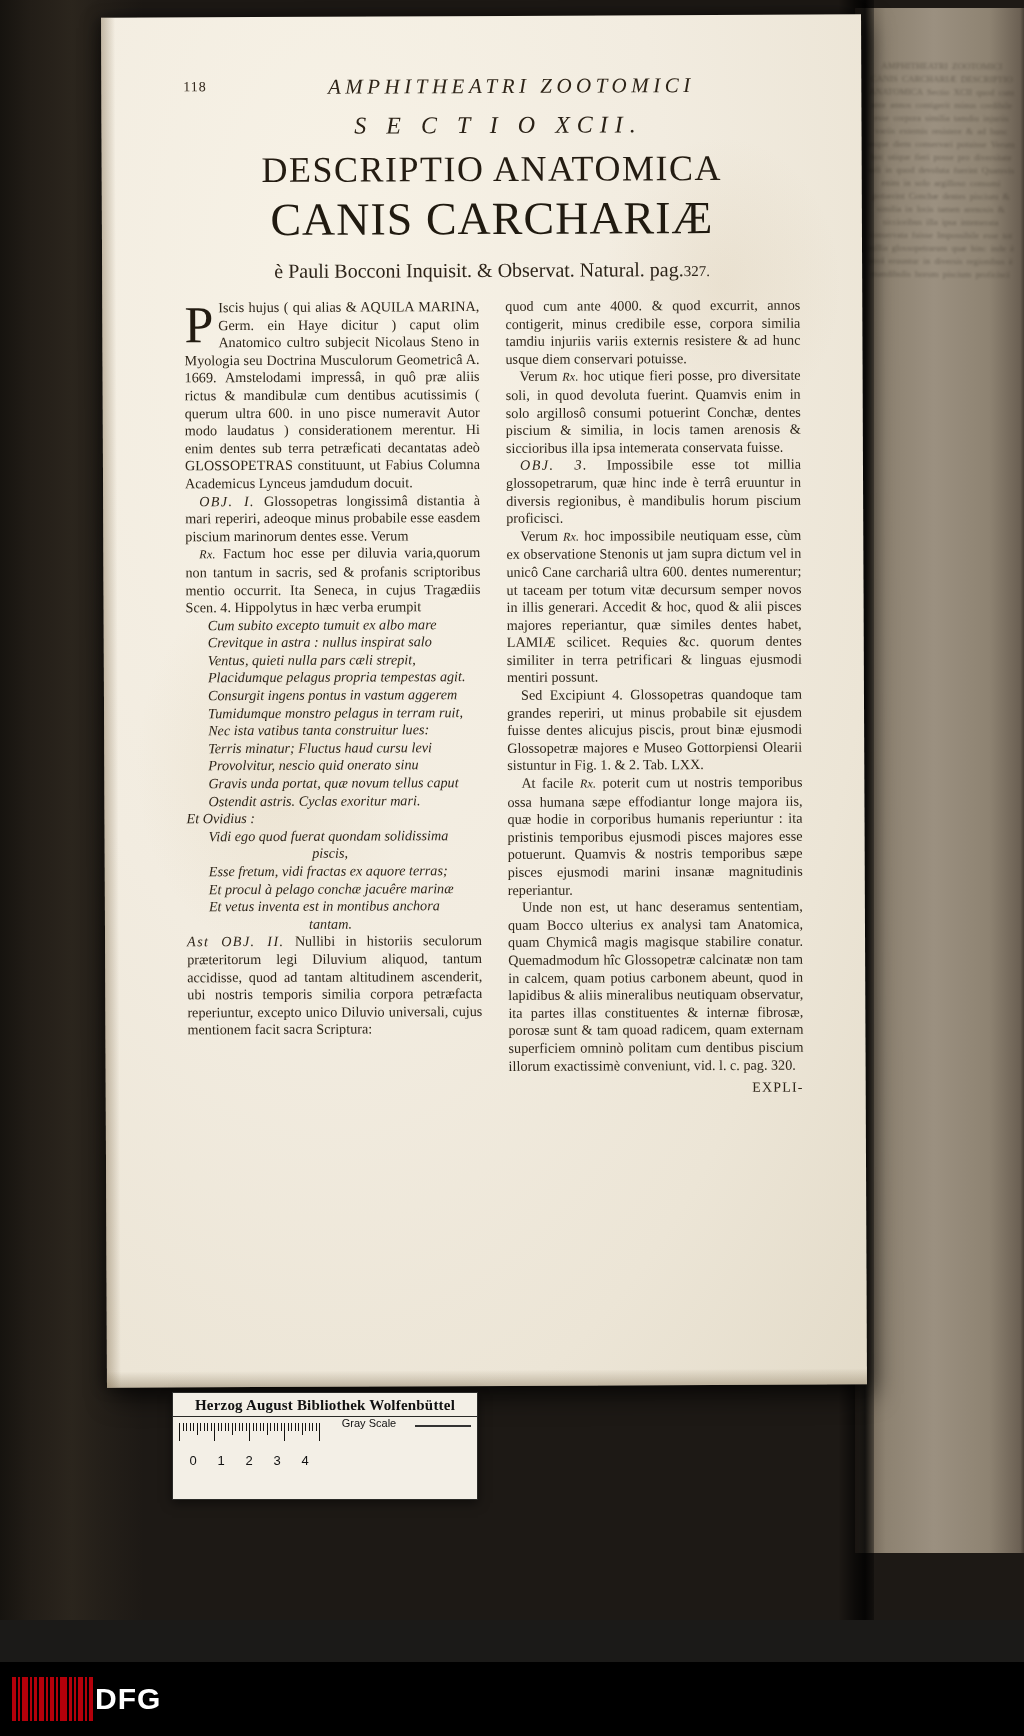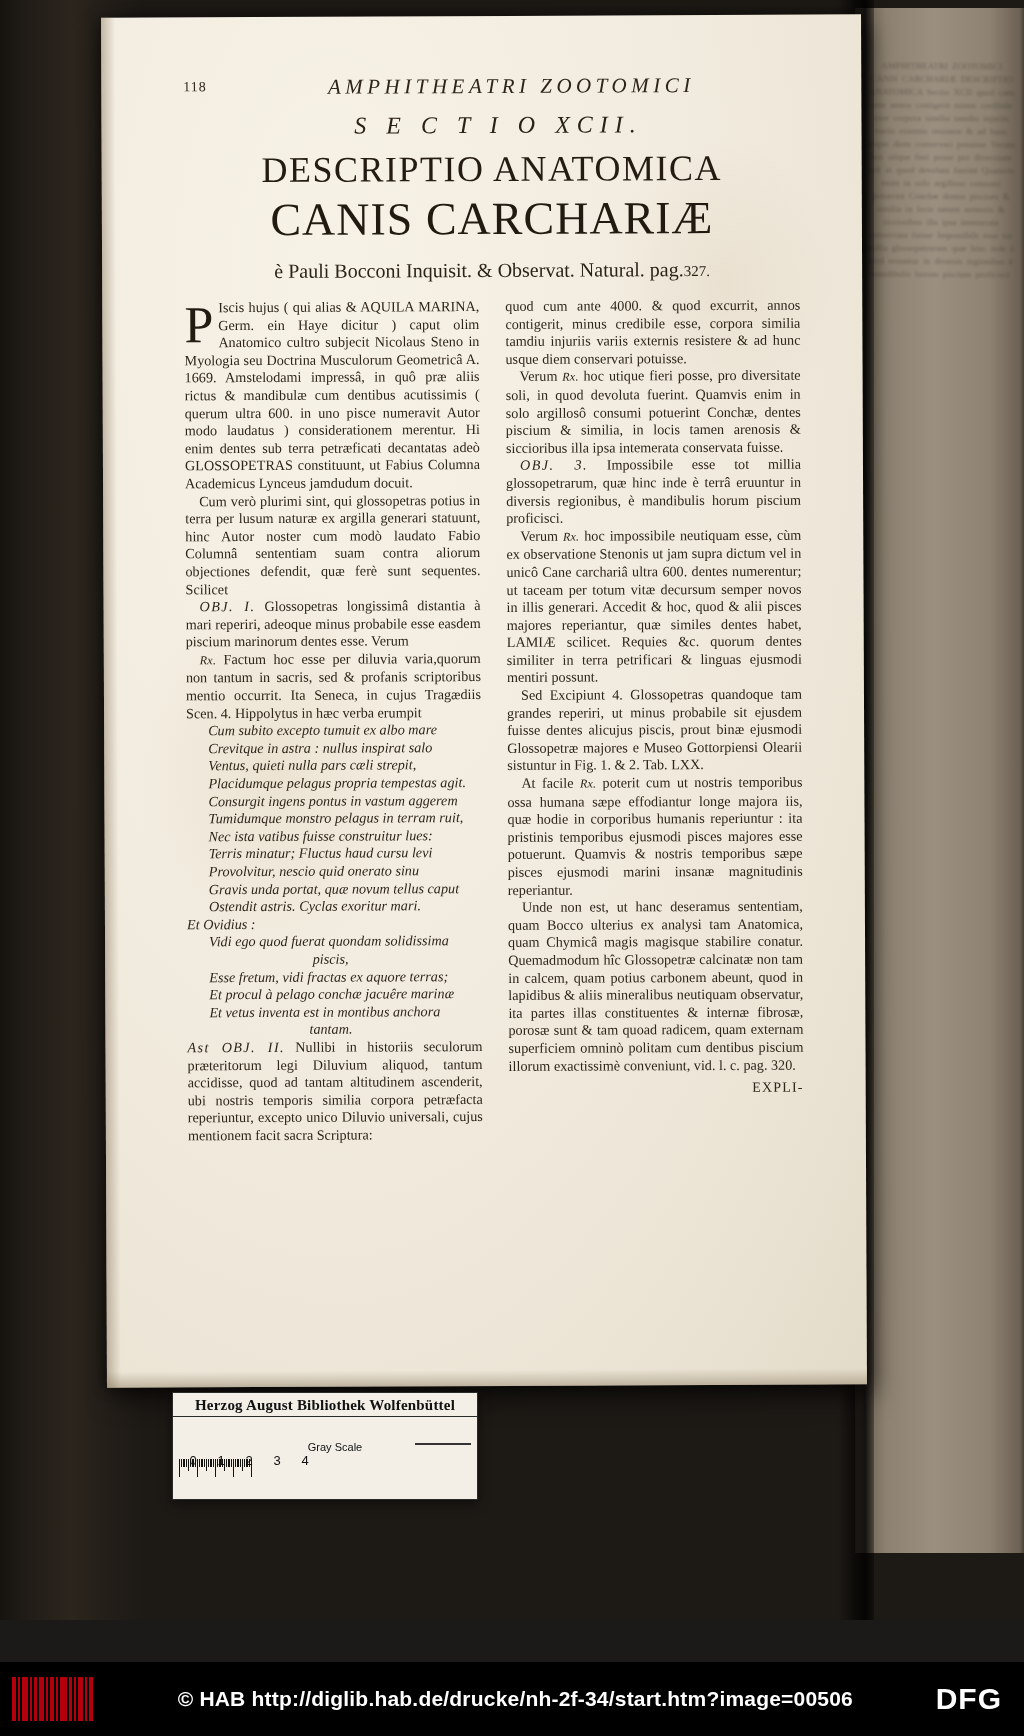--- a/index.html
+++ b/index.html
@@ -141,21 +141,21 @@
     position:absolute; left:172px; top:1392px; width:306px; height:108px;
     background:#f3efe6; border:1px solid #2a2a28;
     box-shadow:0 3px 10px rgba(0,0,0,.5);
   }
   .target-title {
     font-family:"Liberation Serif", serif;
     font-weight:bold; font-size:15px; text-align:center;
     padding:4px 0 2px; color:#111; letter-spacing:.2px;
   }
   .target-rule { height:1px; background:#2a2a28; }
-  .target-body { display:flex; height:36px; align-items:flex-end;gap:34px; }
+  .target-body { display:flex; height:36px; align-items:flex-start; }
   .ruler { flex:1; position:relative; background:#f3efe6; }
   .ruler .ticks { position:absolute; left:6px; right:4px; top:6px; height:18px; }
   .ruler .tick { position:absolute; top:0; width:1px; background:#14130f; }
   .gray-label {
     width:92px; font-family:"Liberation Sans", sans-serif; font-size:11px;
     display:flex; align-items:center; justify-content:center; color:#111;
   }
   .gray-patches { width:56px; display:flex; border:1px solid #333; margin:8px 6px 8px 0; }
   .gray-patches div { flex:1; }
   .ruler-nums {
@@ -213,34 +213,33 @@
       <div class="source">
         <span>è Pauli Bocconi Inquisit. &amp; Observat. Natural. pag.</span><span class="pg">327.</span>
       </div>
 
       <div class="cols">
 
         <div class="col left">
 
           <p><span class="dropcap">P</span><span>Iscis hujus ( qui alias &amp; AQUILA MARINA, Germ. ein Haye dicitur ) caput olim Anatomico cultro subjecit Nicolaus Steno in Myologia seu Doctrina Musculorum Geometricâ A. 1669. Amstelodami impressâ, in quô præ aliis rictus &amp; mandibulæ cum dentibus acutissimis ( querum ultra 600. in uno pisce numeravit Autor modo laudatus ) considerationem merentur. Hi enim dentes sub terra petræficati decantatas adeò GLOSSOPETRAS constituunt, ut Fabius Columna Academicus Lynceus jamdudum docuit.</span></p>
 
-          <p class="ind">Cum verò plurimi sint, qui glossopetras potius in terra per lusum naturæ ex argilla generari statuunt, hinc Autor noster cum modò laudato Fabio Columnâ sententiam suam contra aliorum objectiones defendit, quæ ferè sunt sequentes.   Scilicet</p>
 
           <p class="ind"><span class="sc">OBJ. I.</span> <span>Glossopetras longissimâ distantia à mari reperiri, adeoque minus probabile esse easdem piscium marinorum dentes esse.   Verum</span></p>
 
           <p class="ind"><span class="rx">Rx.</span> <span>Factum hoc esse per diluvia varia,quorum non tantum in sacris, sed &amp; profanis scriptoribus mentio occurrit. Ita Seneca, in cujus Tragædiis Scen. 4. Hippolytus in hæc verba erumpit</span></p>
 
           <p class="verse">
             <span>Cum subito excepto tumuit ex albo mare</span><br>
             <span>Crevitque in astra : nullus inspirat salo</span><br>
             <span>Ventus, quieti nulla pars cæli strepit,</span><br>
             <span>Placidumque pelagus propria tempestas agit.</span><br>
             <span>Consurgit ingens pontus in vastum aggerem</span><br>
             <span>Tumidumque monstro pelagus in terram ruit,</span><br>
-            <span>Nec ista vatibus fuisse construitur lues:</span><br>
+            <span>Nec ista vatibus tanta construitur lues:</span><br>
             <span>Terris minatur; Fluctus haud cursu levi</span><br>
             <span>Provolvitur, nescio quid onerato sinu</span><br>
             <span>Gravis unda portat, quæ novum tellus caput</span><br>
             <span>Ostendit astris.   Cyclas exoritur mari.</span>
           </p>
 
           <p class="verse-lead">Et Ovidius :</p>
 
           <p class="verse">
             <span>Vidi ego quod fuerat quondam solidissima</span><br>
@@ -353,17 +352,16 @@
         <i style="width: 2px;"></i>
         <i style="width: 4px;"></i>
         <i style="width: 2px;"></i>
         <i style="width: 7px;"></i>
         <i style="width: 3px;"></i>
         <i style="width: 2px;"></i>
         <i style="width: 5px;"></i>
         <i style="width: 2px;"></i>
         <i style="width: 4px;"></i>
       </div>
-    <div class="footer-url">© HAB http://diglib.hab.de/drucke/nh-2f-34/start.htm?image=00506</div>
     <div class="dfg">DFG</div>
   </div>
 
 </div>
 
 </body></html>

